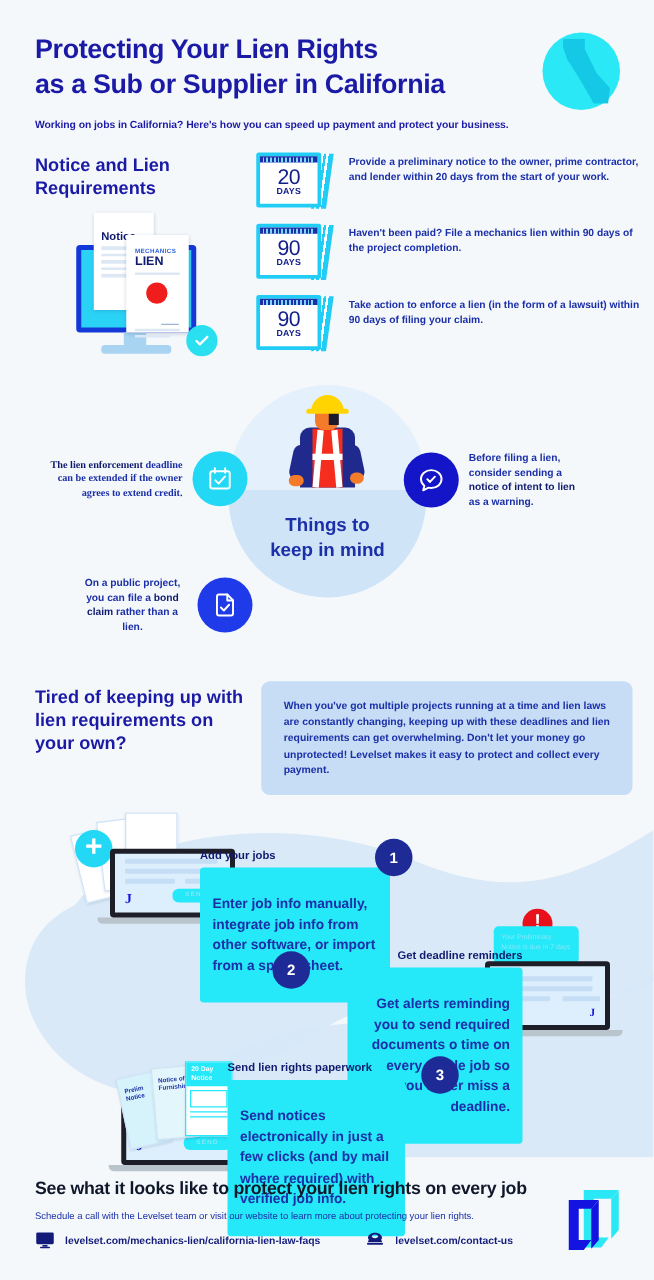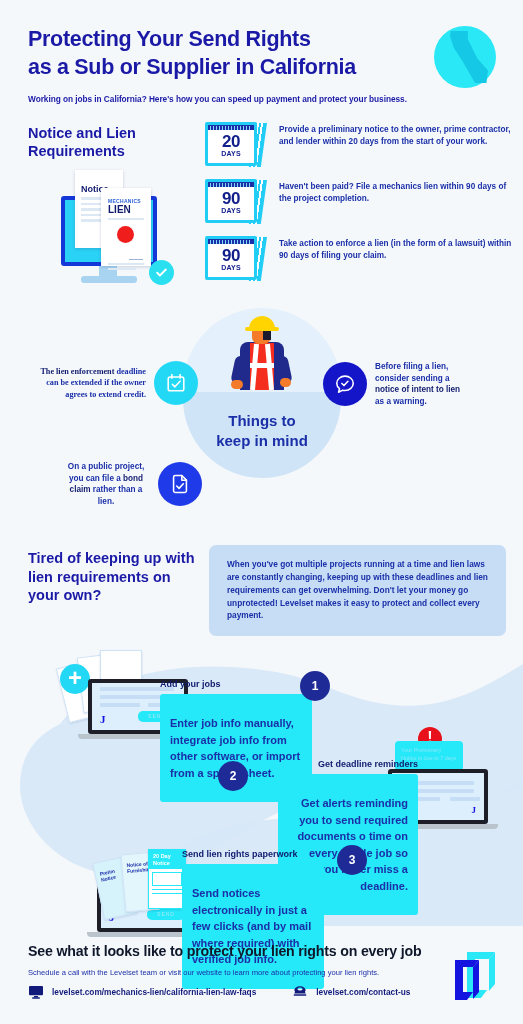--- a/index.html
+++ b/index.html
@@ -94,21 +94,21 @@
     position: absolute; left: 0; top: 0; width: 52px; height: 44px;
     background: #ffffff; border: 3px solid #22cdf5; border-radius: 2px;
   }
   .cal-top {
     position: absolute; left: 0; top: 0; right: 0; height: 5px; background: #1a2fa8;
   }
   .cal-rings {
     position: absolute; left: 2px; top: 0.5px; right: 2px; height: 4px;
     background: repeating-linear-gradient(to right, #7fd8f7 0 1.5px, transparent 1.5px 3px);
   }
-  .cal-num { text-align: center; color: #13208c; font-weight: bold; font-size: 17px; margin-top: 7px; letter-spacing: -.5px; }
+  .cal-num { text-align: center; color: #13208c; font-weight: normal; font-size: 17px; margin-top: 7px; letter-spacing: -.5px; }
   .cal-days { text-align: center; color: #13208c; font-weight: bold; font-size: 7px; letter-spacing: .2px; margin-top: -2px; }
   .cal-pages {
     position: absolute; left: 50px; top: 1px; width: 12px; height: 44px;
     background: linear-gradient(to right, #22cdf5 0 2px, #ffffff 2px 4px, #22cdf5 4px 6px, #ffffff 6px 8px, #22cdf5 8px 10px);
     transform: skewX(-8deg); transform-origin: top left;
   }
   .day-text {
     margin-left: 14px; color: #1a2fa8; font-size: 8.2px; line-height: 1.45; font-weight: bold; padding-top: 2px;
   }
 
@@ -223,21 +223,21 @@
   .f-link svg { width: 16px; height: 16px; flex: 0 0 16px; }
   .f-logo { position: absolute; right: 22px; top: 22px; width: 52px; height: 56px; }
 </style>
 </head>
 <body>
 
 <div class="page">
 
   <div class="header">
     <div class="title">
-      <div>Protecting Your Send Rights</div>
+      <div>Protecting Your Lien Rights</div>
       <div>as a Sub or Supplier in California</div>
     </div>
     <div class="subtitle">Working on jobs in California? Here's how you can speed up payment and protect your business.</div>
     <div class="ca-badge">
       <div class="ca-shape"></div>
     </div>
   </div>
 
   <div class="sec-notice">
     <div class="sec-head">Notice and Lien Requirements</div>

